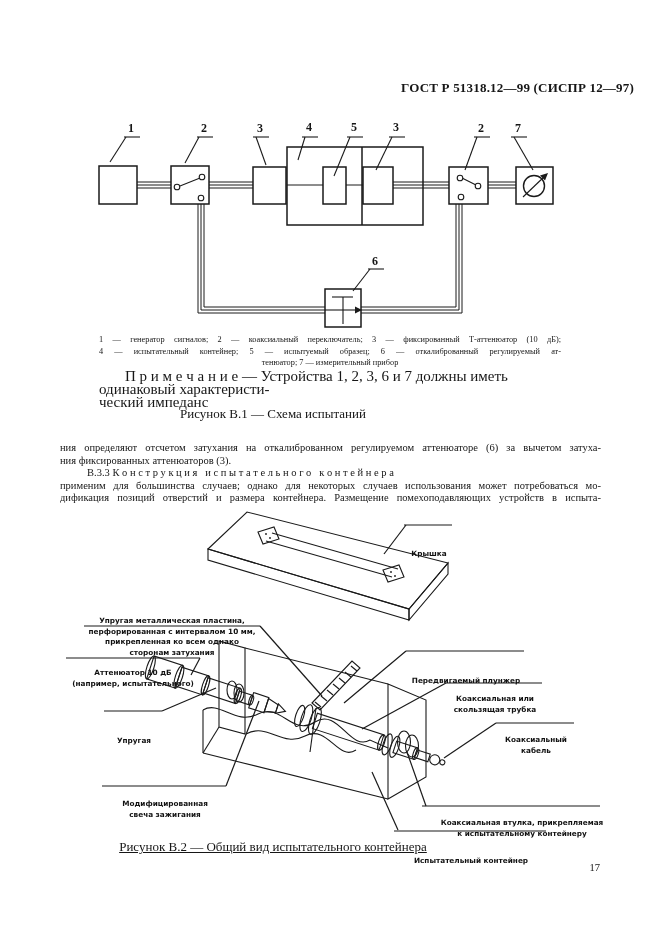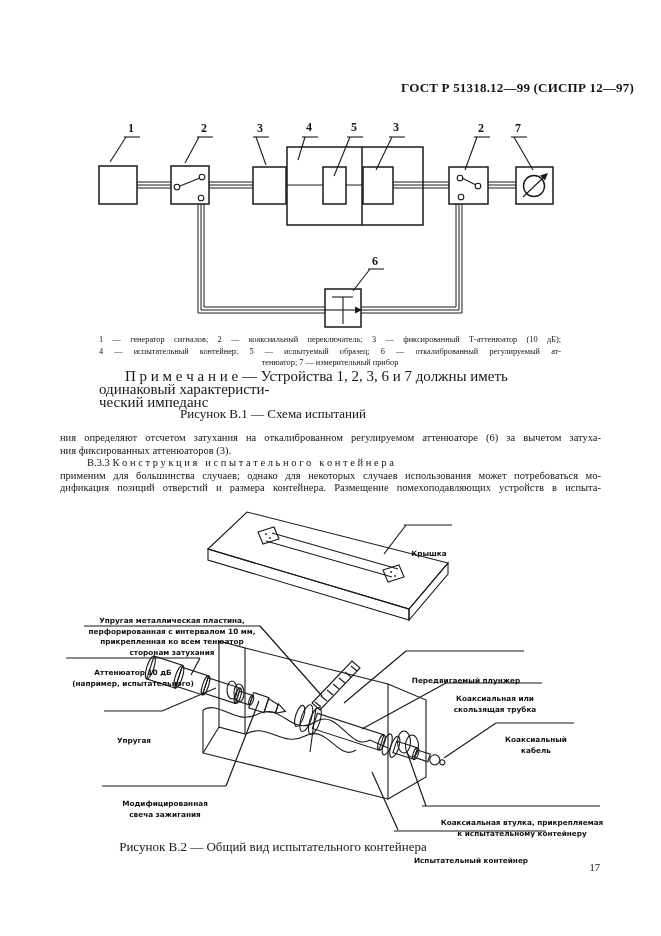--- a/index.html
+++ b/index.html
@@ -10,21 +10,21 @@
   svg.layer{position:absolute;left:0;top:0;}
   
   .co{position:absolute;font-weight:bold;font-size:12px;line-height:12px;font-family:"Liberation Serif",serif;}
   
   .key{position:absolute;left:99px;width:462px;font-size:8.3px;line-height:11.6px;}
   .key .jl{text-align:justify;text-align-last:justify;}
   .key .cl{text-align:center;}
   .note{position:absolute;left:99px;width:478px;font-size:15px;line-height:13px;}
   .note .n1{text-indent:26px;}
   .figcap{position:absolute;left:0;width:546px;text-align:center;font-size:13px;}
-  .bodytxt{position:absolute;left:60px;width:541px;font-size:10.5px;line-height:12.6px;}
+  .bodytxt{position:absolute;left:60px;width:541px;font-size:10.5px;line-height:12.6px;margin-top:10px;}
   .b-line{height:12.6px;}
   .jfull{text-align:justify;text-align-last:justify;}
   .ind{text-indent:27px;}
   .pre{white-space:pre;}
   
   .lbl{position:absolute;font-family:"DejaVu Sans",sans-serif;font-weight:bold;
        font-size:7.3px;line-height:10.6px;text-align:center;color:#111;margin-top:36px;}
   .pagenum{position:absolute;top:862px;left:560px;width:40px;text-align:right;font-size:10.5px;}
 </style>
 </head>
@@ -256,21 +256,21 @@
     <div class="b-line ind pre">В.3.3 К о н с т р у к ц и я   и с п ы т а т е л ь н о г о   к о н т е й н е р а</div>
     <div class="b-line jfull">применим для большинства случаев; однако для некоторых случаев использования может потребоваться мо-</div>
     <div class="b-line jfull">дификация позиций отверстий и размера контейнера. Размещение помехоподавляющих устройств в испыта-</div>
   </div>
 
   <div class="lbl" style="left:406px;top:513px;width:46px;">Крышка</div>
 
   <div class="lbl" style="left:82px;top:580px;width:180px;">
     <div>Упругая металлическая пластина,</div>
     <div>перфорированная с интервалом 10 мм,</div>
-    <div>прикрепленная ко всем тенюатор</div>
+    <div>прикрепленная ко всем однако</div>
     <div>сторонам затухания</div>
   </div>
 
   <div class="lbl" style="left:64px;top:632px;width:138px;">
     <div>Аттенюатор 10 дБ</div>
     <div>(например, испытательного)</div>
   </div>
 
   <div class="lbl" style="left:106px;top:700px;width:56px;">Упругая</div>
 
@@ -291,16 +291,16 @@
     <div>к испытательному контейнеру</div>
   </div>
 
   <div class="lbl" style="left:104px;top:763px;width:122px;">
     <div>Модифицированная</div>
     <div>свеча зажигания</div>
   </div>
 
   <div class="lbl" style="left:396px;top:820px;width:150px;">Испытательный контейнер</div>
 
-  <div class="figcap" style="top:839px;">Рисунок В.2 — Общий вид испытательного контейнера</div>
+  <div class="figcap" style="top:839px;text-decoration:underline;">Рисунок В.2 — Общий вид испытательного контейнера</div>
 
   <div class="pagenum">17</div>
 </div>
 
 </body></html>

